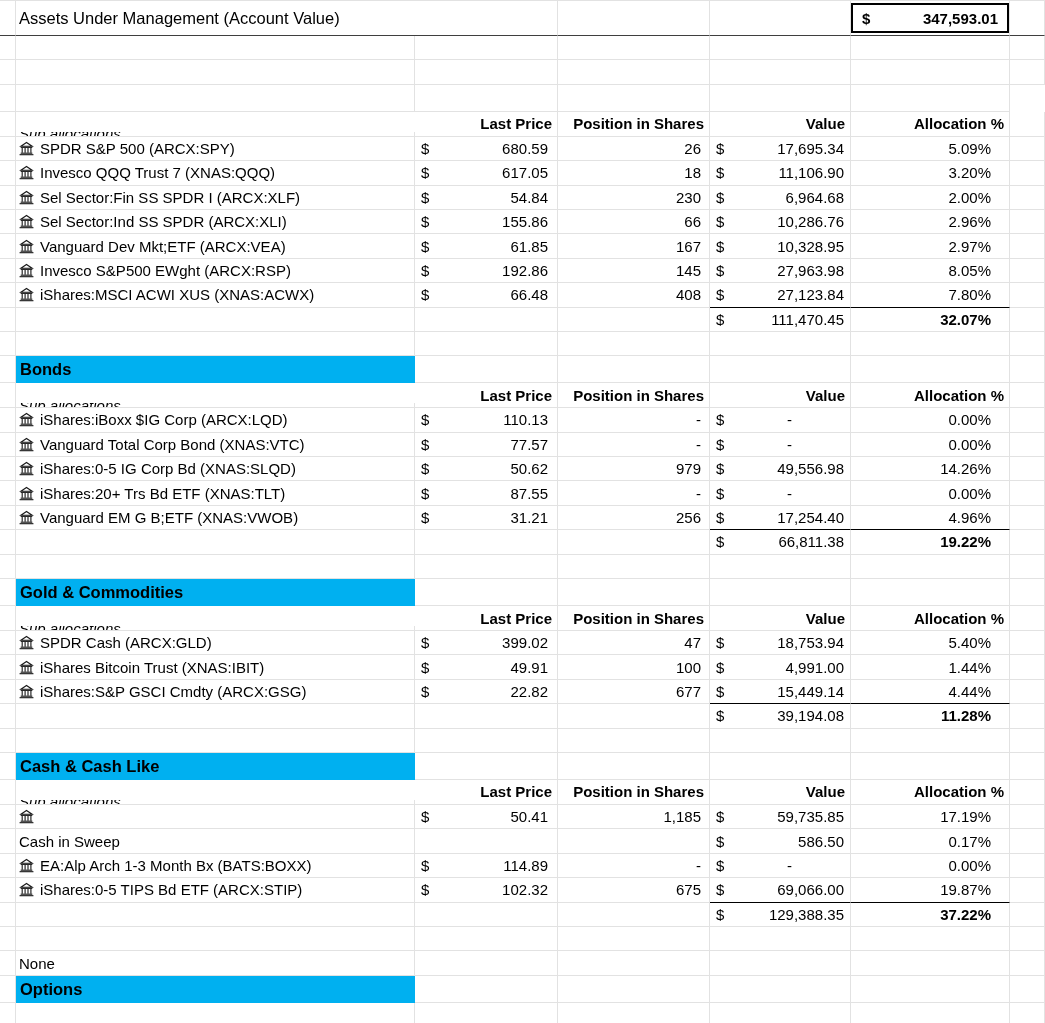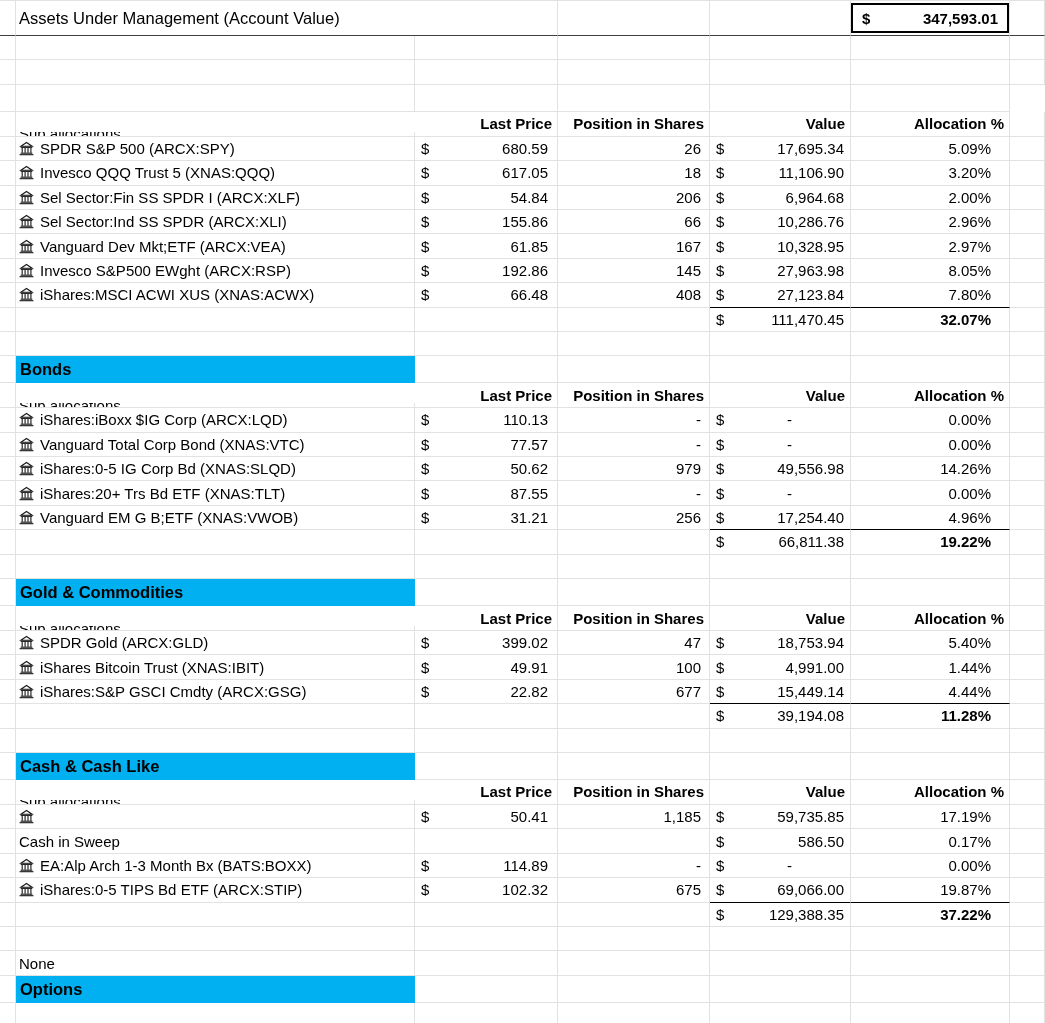--- a/index.html
+++ b/index.html
@@ -27,21 +27,21 @@
     width:100%; height:30px; align-self:center;
     border:2.2px solid #000;
     display:flex; justify-content:space-between; align-items:center;
     padding:0 9px; font-weight:bold; font-size:15px;
   }
   
   .sec-row { height:27px; }
   .sec-bar { background:#00B0F0; font-weight:bold; font-size:16.5px; padding-left:4px; border-right:none; border-bottom:none; }
   
   .colhdr-row { height:25px; }
-  .sub-label { padding-left:3px;margin-top:20px; }
+  .sub-label { font-style:italic; padding-left:3px;margin-top:20px; }
   .colhdr { font-weight:bold; justify-content:flex-end; padding-right:5px; }
   
   .col-name { padding-left:3px; }
   .money { justify-content:space-between; padding-left:6px; padding-right:9px; }
   .money.value-money { padding-right:6px; }
   .pos-cell { justify-content:flex-end; padding-right:8px; }
   .alloc-cell { justify-content:flex-end; padding-right:18px; }
   .dash-val { margin-right:52px; }
   .bb { border-bottom:1.5px solid #000; }
   .total-alloc { font-weight:bold; }
@@ -135,21 +135,21 @@
         <div class="cell col-name">
           <span class="icon">
             <svg width="15" height="15" viewBox="0 0 16 16" fill="none" stroke="#1a1a1a" stroke-width="1.2" stroke-linecap="square">
     <path d="M2 5.6 L8 1.6 L14 5.6 Z"></path>
     <line x1="2.4" y1="6.8" x2="13.6" y2="6.8"></line>
     <path d="M3.4 8 V11.8 M6.5 8 V11.8 M9.6 8 V11.8 M12.7 8 V11.8"></path>
     <line x1="2.4" y1="13" x2="13.6" y2="13"></line>
     <line x1="1.2" y1="14.6" x2="14.8" y2="14.6"></line>
   </svg>
           </span>
-          <span>Invesco QQQ Trust 5 (XNAS:QQQ)</span>
+          <span>Invesco QQQ Trust 7 (XNAS:QQQ)</span>
         </div>
         <div class="cell money">
           <span>$</span>
           <span>617.05</span>
         </div>
         <div class="cell pos-cell">18</div>
         <div class="cell money value-money">
           <span>$</span>
           <span>11,106.90</span>
         </div>
@@ -167,21 +167,21 @@
     <line x1="2.4" y1="13" x2="13.6" y2="13"></line>
     <line x1="1.2" y1="14.6" x2="14.8" y2="14.6"></line>
   </svg>
           </span>
           <span>Sel Sector:Fin SS SPDR I (ARCX:XLF)</span>
         </div>
         <div class="cell money">
           <span>$</span>
           <span>54.84</span>
         </div>
-        <div class="cell pos-cell">206</div>
+        <div class="cell pos-cell">230</div>
         <div class="cell money value-money">
           <span>$</span>
           <span>6,964.68</span>
         </div>
         <div class="cell alloc-cell">2.00%</div>
         <div class="cell"></div>
       </div>
       <div class="row">
         <div class="cell"></div>
         <div class="cell col-name">
@@ -499,21 +499,21 @@
         <div class="cell col-name">
           <span class="icon">
             <svg width="15" height="15" viewBox="0 0 16 16" fill="none" stroke="#1a1a1a" stroke-width="1.2" stroke-linecap="square">
     <path d="M2 5.6 L8 1.6 L14 5.6 Z"></path>
     <line x1="2.4" y1="6.8" x2="13.6" y2="6.8"></line>
     <path d="M3.4 8 V11.8 M6.5 8 V11.8 M9.6 8 V11.8 M12.7 8 V11.8"></path>
     <line x1="2.4" y1="13" x2="13.6" y2="13"></line>
     <line x1="1.2" y1="14.6" x2="14.8" y2="14.6"></line>
   </svg>
           </span>
-          <span>SPDR Gold (ARCX:GLD)</span>
+          <span>SPDR Cash (ARCX:GLD)</span>
         </div>
         <div class="cell money">
           <span>$</span>
           <span>399.02</span>
         </div>
         <div class="cell pos-cell">47</div>
         <div class="cell money value-money">
           <span>$</span>
           <span>18,753.94</span>
         </div>

